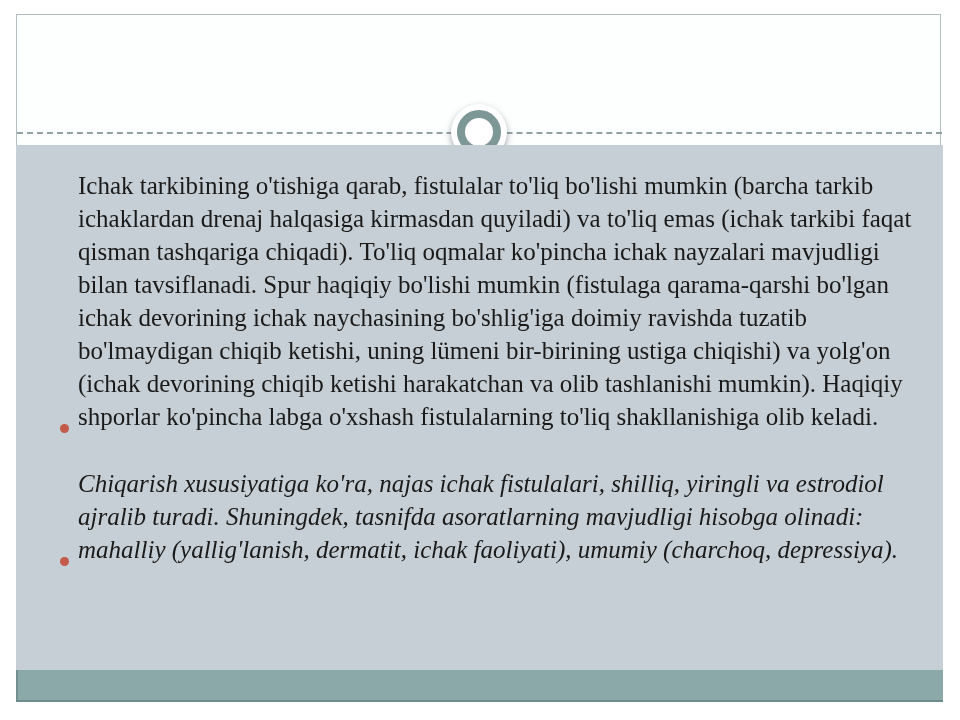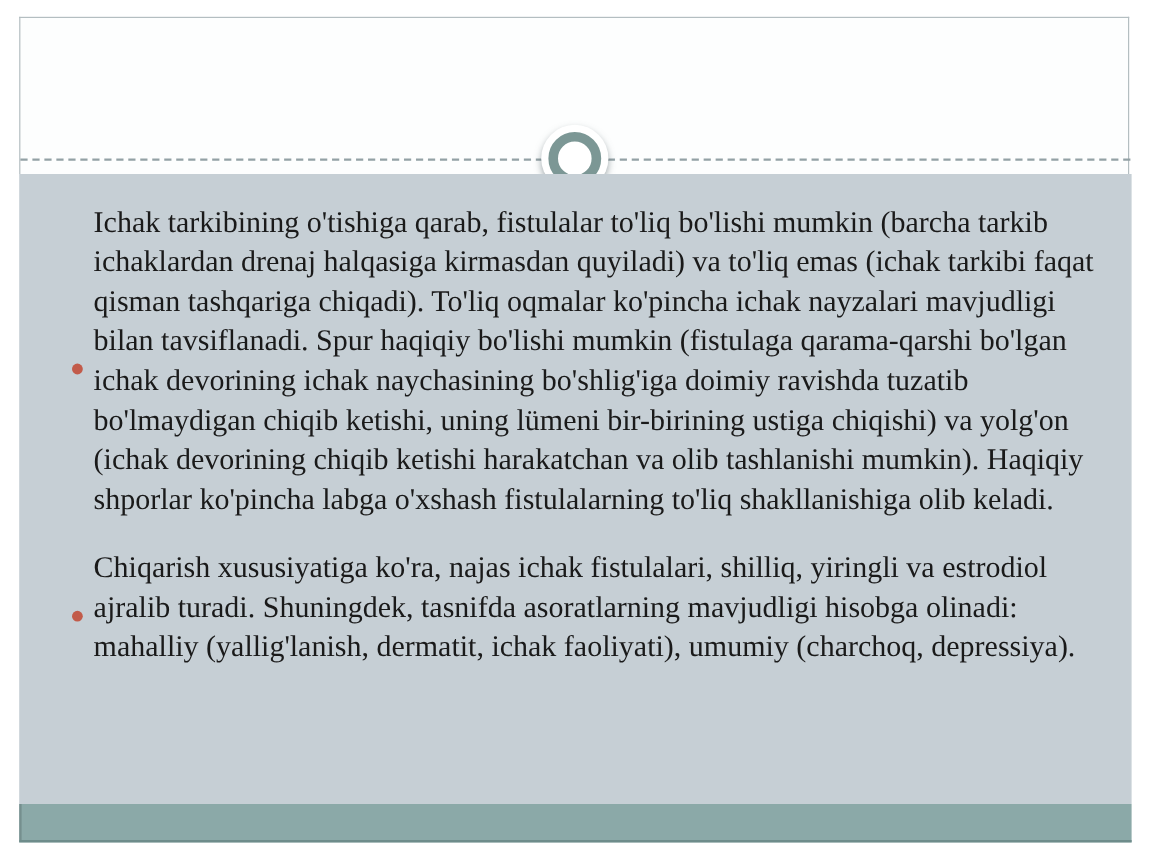--- a/index.html
+++ b/index.html
@@ -68,27 +68,28 @@
     height: 525px;
     background: var(--content_bg, #c6cfd5);
   }
   .bullet-list {
     margin: 0;
     padding: 24px 30px 0 44px;
     list-style: none;
   }
   .bullet-list li {
     display: flex;
-    align-items: center;
+    align-items: flex-end;
     color: var(--text, #1a1a1a);
     font-size: 25px;
     line-height: 33px;
   }
   .bullet-list li + li {
-    margin-top: 24px;
+    margin-top: 34px;
+    font-style: italic;
   }
   .bullet-dot {
     flex: 0 0 auto;
     width: 9px;
     height: 9px;
     margin: 13px 9px 0 0;
     border-radius: 50%;
     background: var(--bullet, #c25b4a);
   }
   .li-text {

